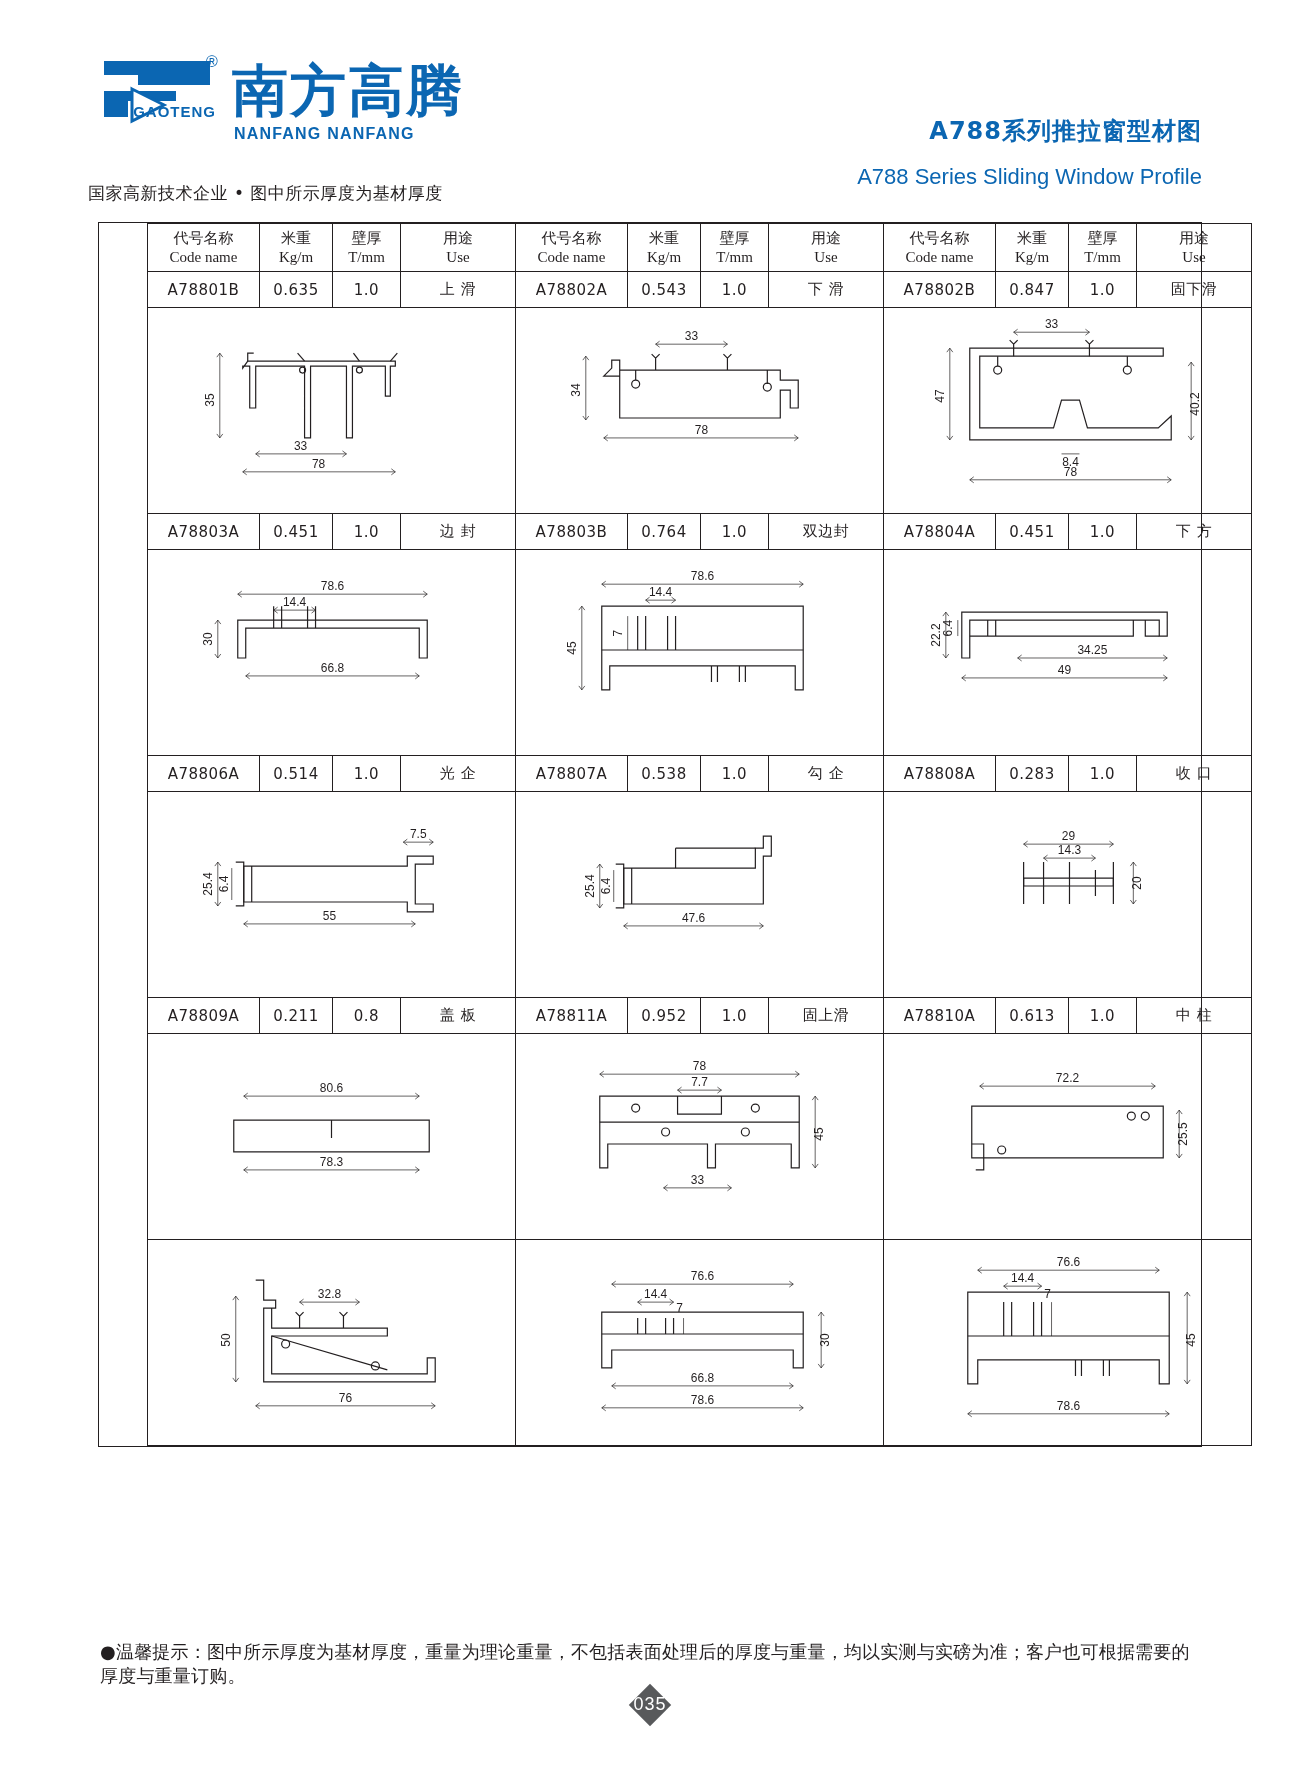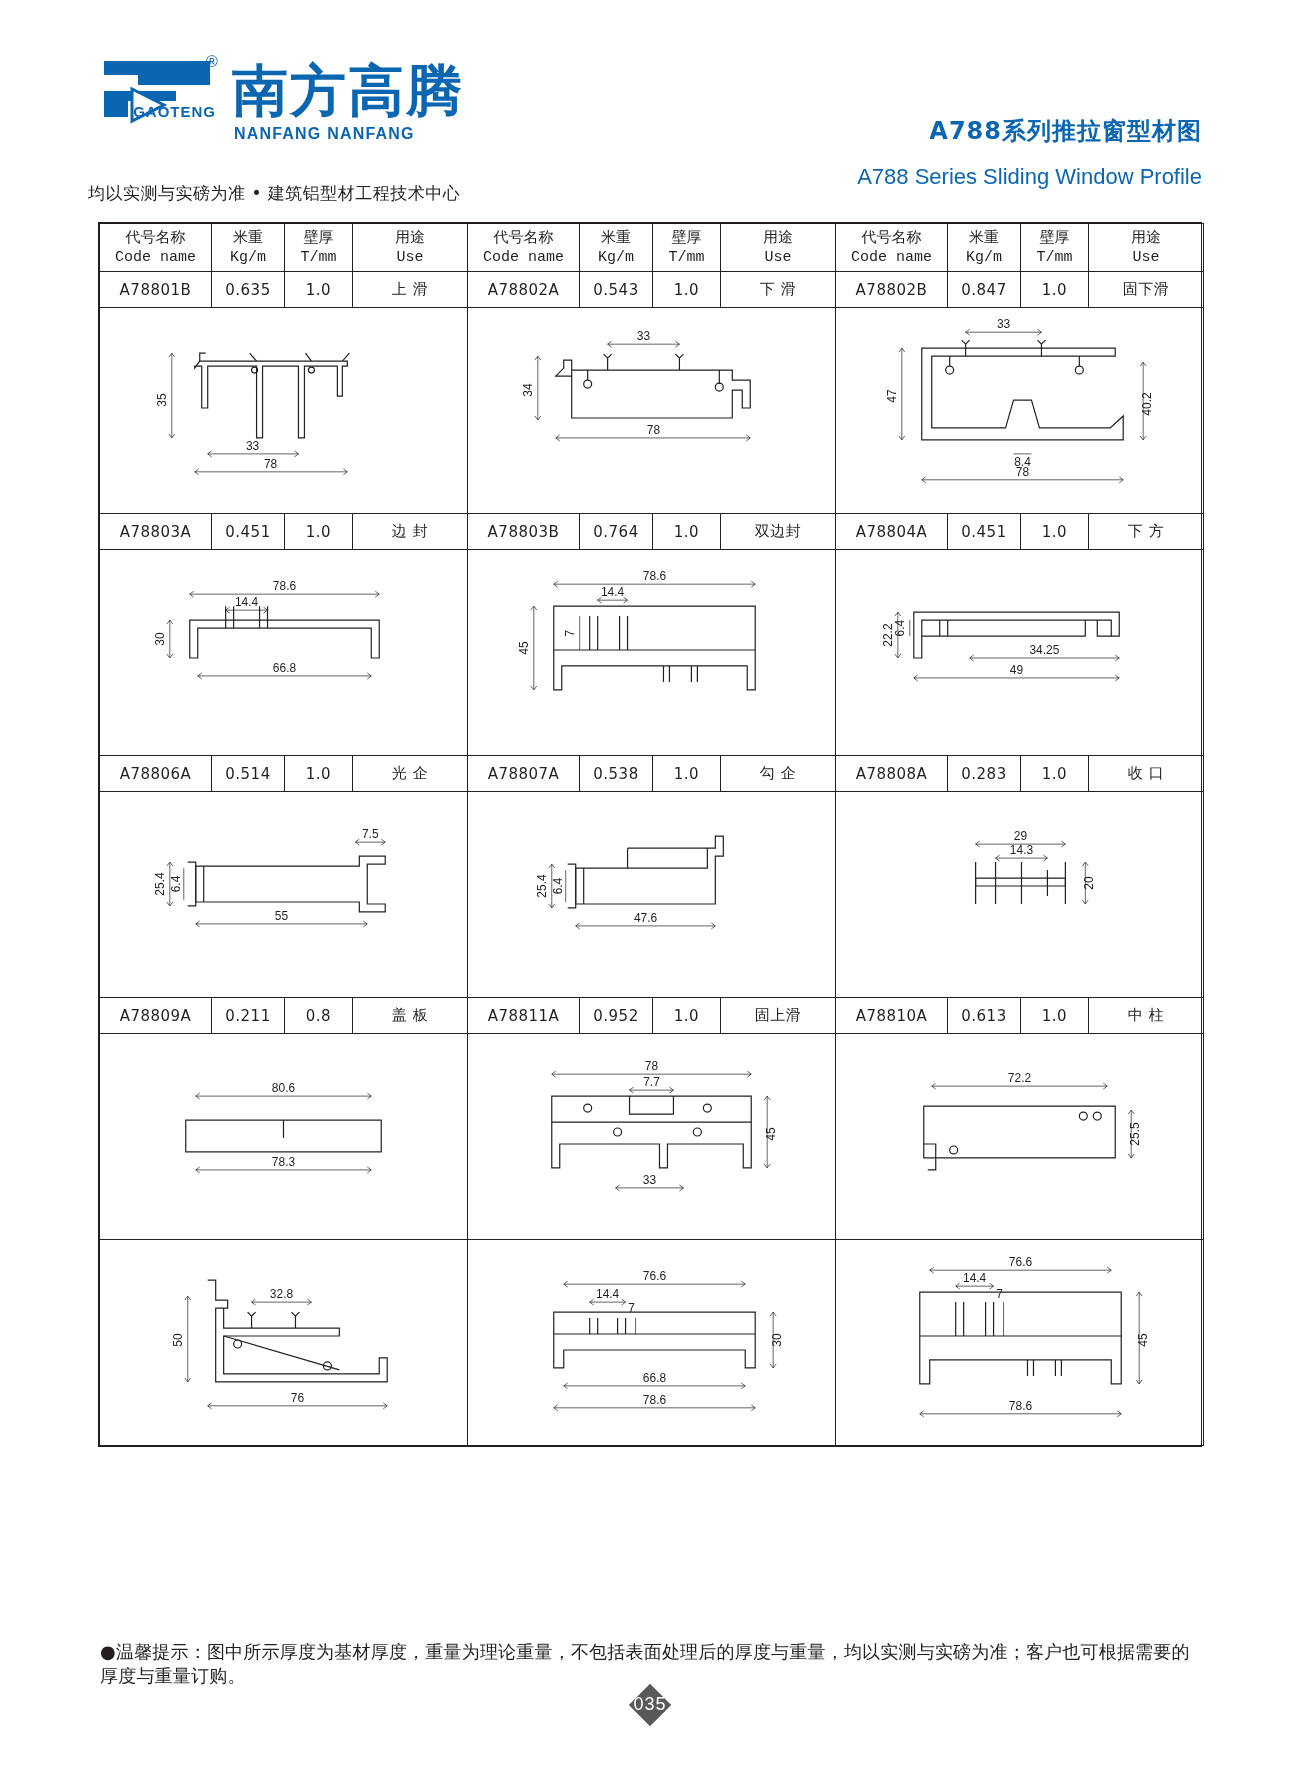--- a/index.html
+++ b/index.html
@@ -27,25 +27,25 @@
                  letter-spacing:1.2px; margin-top:4px; }
   .logo-block { display:flex; flex-direction:column;margin-top:6px; }
   .tagline { position:absolute; left:88px; top:182px; font-size:17px; color:#231f20;
              letter-spacing:0.5px; font-family:"DejaVu Sans", sans-serif; }
   .title-cn { position:absolute; right:98px; top:115px; font-size:24px; font-weight:bold;
               color:#0b66b2; letter-spacing:1px; font-family:"DejaVu Sans", sans-serif; }
   .title-en { position:absolute; right:98px; top:164px; font-size:22px; color:#0b66b2; }
 
   
   .sheet { position:absolute; left:98px; top:222px; width:1104px; border:1px solid #231f20; }
-  table.profiles { border-collapse:collapse; width:1104px; table-layout:fixed; }
+  table.profiles { border-collapse:collapse; width:1104px; table-layout:fixed;margin-left:48px; }
   table.profiles td { border:1px solid #231f20; text-align:center; vertical-align:middle;
                       font-size:15px; font-family:"DejaVu Sans", sans-serif; }
   .hdr td { height:48px; line-height:1.25; padding:3px 0; font-size:15px; }
-  .hdr .en { font-family:Liberation Mono, monospace; }
+  .hdr .en { font-family:Liberation Serif, serif; }
   .rowvals td { height:36px; font-size:16px; letter-spacing:0.5px; }
   .drawrow td { height:205px; padding:0; position:relative; }
   .cellwrap { position:relative; width:100%; height:205px; }
   .cellwrap svg { position:absolute; left:0; top:0; width:100%; height:100%; }
 
   
   col.cw-code { width:112px; }
   col.cw-kg   { width:73px; }
   col.cw-t    { width:68px; }
   col.cw-use  { width:115px; }
@@ -82,21 +82,21 @@
         </svg>
         <span class="logo-reg">®</span>
         <span class="logo-en">GAOTENG</span>
       </div>
       <div class="logo-block">
         <div class="logo-cn">南方高腾</div>
         <div class="logo-cn-sub">NANFANG NANFANG</div>
       </div>
     </div>
 
-    <div class="tagline">均以实测与实磅为准 • 建筑铝型材工程技术中心</div>
+    <div class="tagline">国家高新技术企业 • 图中所示厚度为基材厚度</div>
     <div class="title-cn">A788系列推拉窗型材图</div>
     <div class="title-en">A788 Series Sliding Window Profile</div>
   </div>
 
   <div class="sheet">
     <table class="profiles">
       <colgroup>
         <col class="cw-code">
           <col class="cw-kg">
           <col class="cw-t">

